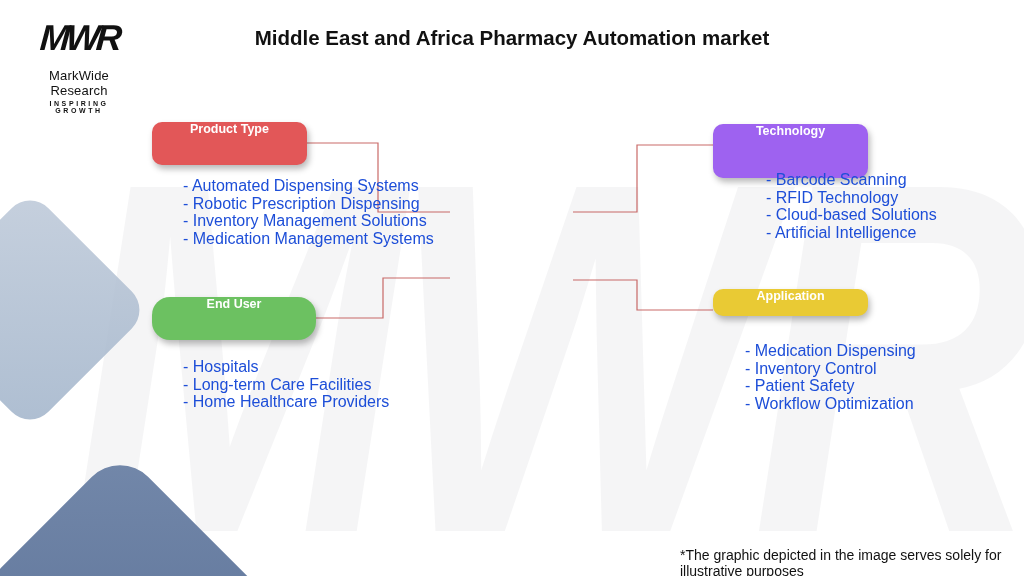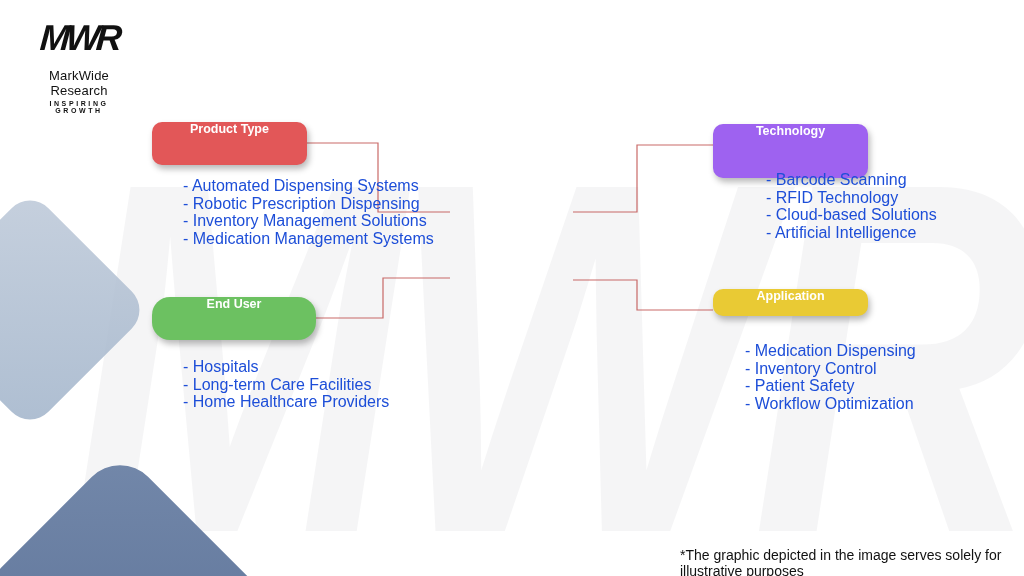--- a/index.html
+++ b/index.html
@@ -72,20 +72,21 @@
 
   <div class="watermark">MWR</div>
   <div class="diamond light"></div>
   <div class="diamond dark"></div>
 
   <div class="logo">
     <div class="logo-mark">MWR</div>
     <div class="logo-name">MarkWide Research</div>
     <div class="logo-tagline">INSPIRING GROWTH</div>
   </div>
+  <div class="page-title">Middle East and Africa Pharmacy Automation market</div>
 
   <svg id="connectors" width="1024" height="576" viewBox="0 0 1024 576">
     <path d="M307,143 H378 V212 H450" style="stroke: rgb(192, 80, 77);"></path>
     <path d="M713,145 H637 V212 H573" style="stroke: rgb(192, 80, 77);"></path>
     <path d="M316,318 H383 V278 H450" style="stroke: rgb(192, 80, 77);"></path>
     <path d="M713,310 H637 V280 H573" style="stroke: rgb(192, 80, 77);"></path>
   </svg>
 
 
   <div class="branch-box box-pt" style="background-color: rgb(226, 87, 88);">

